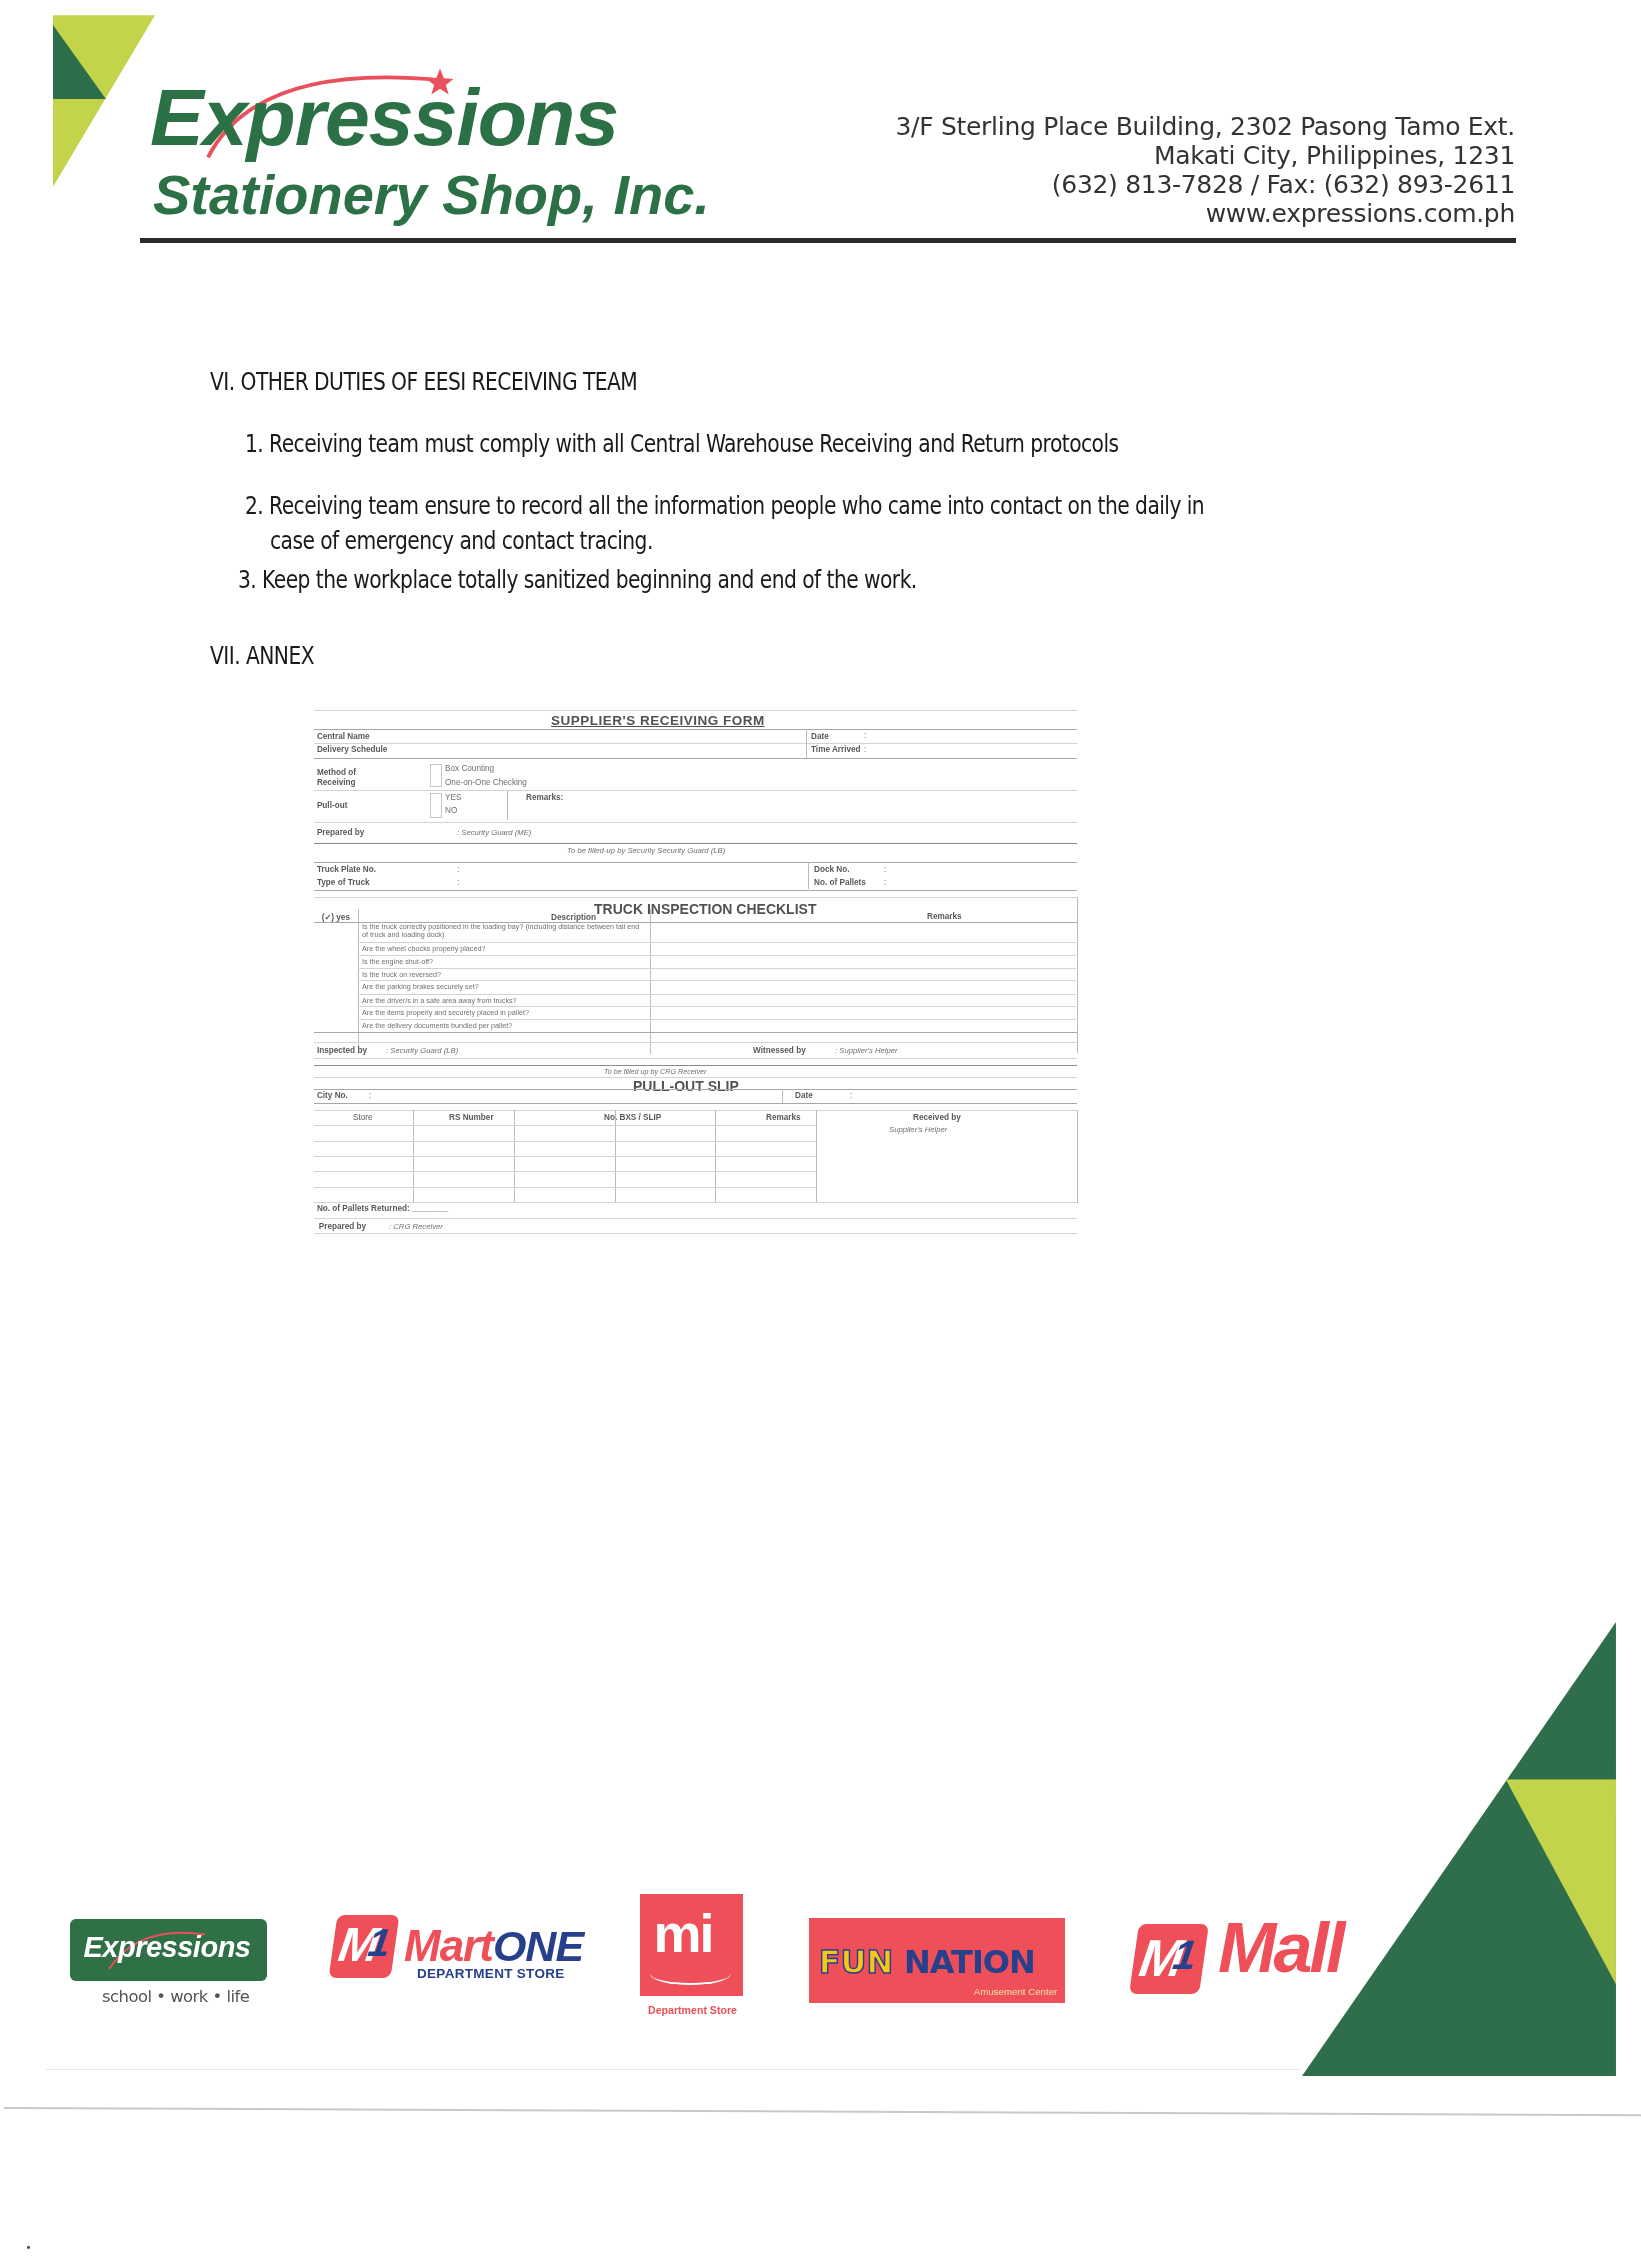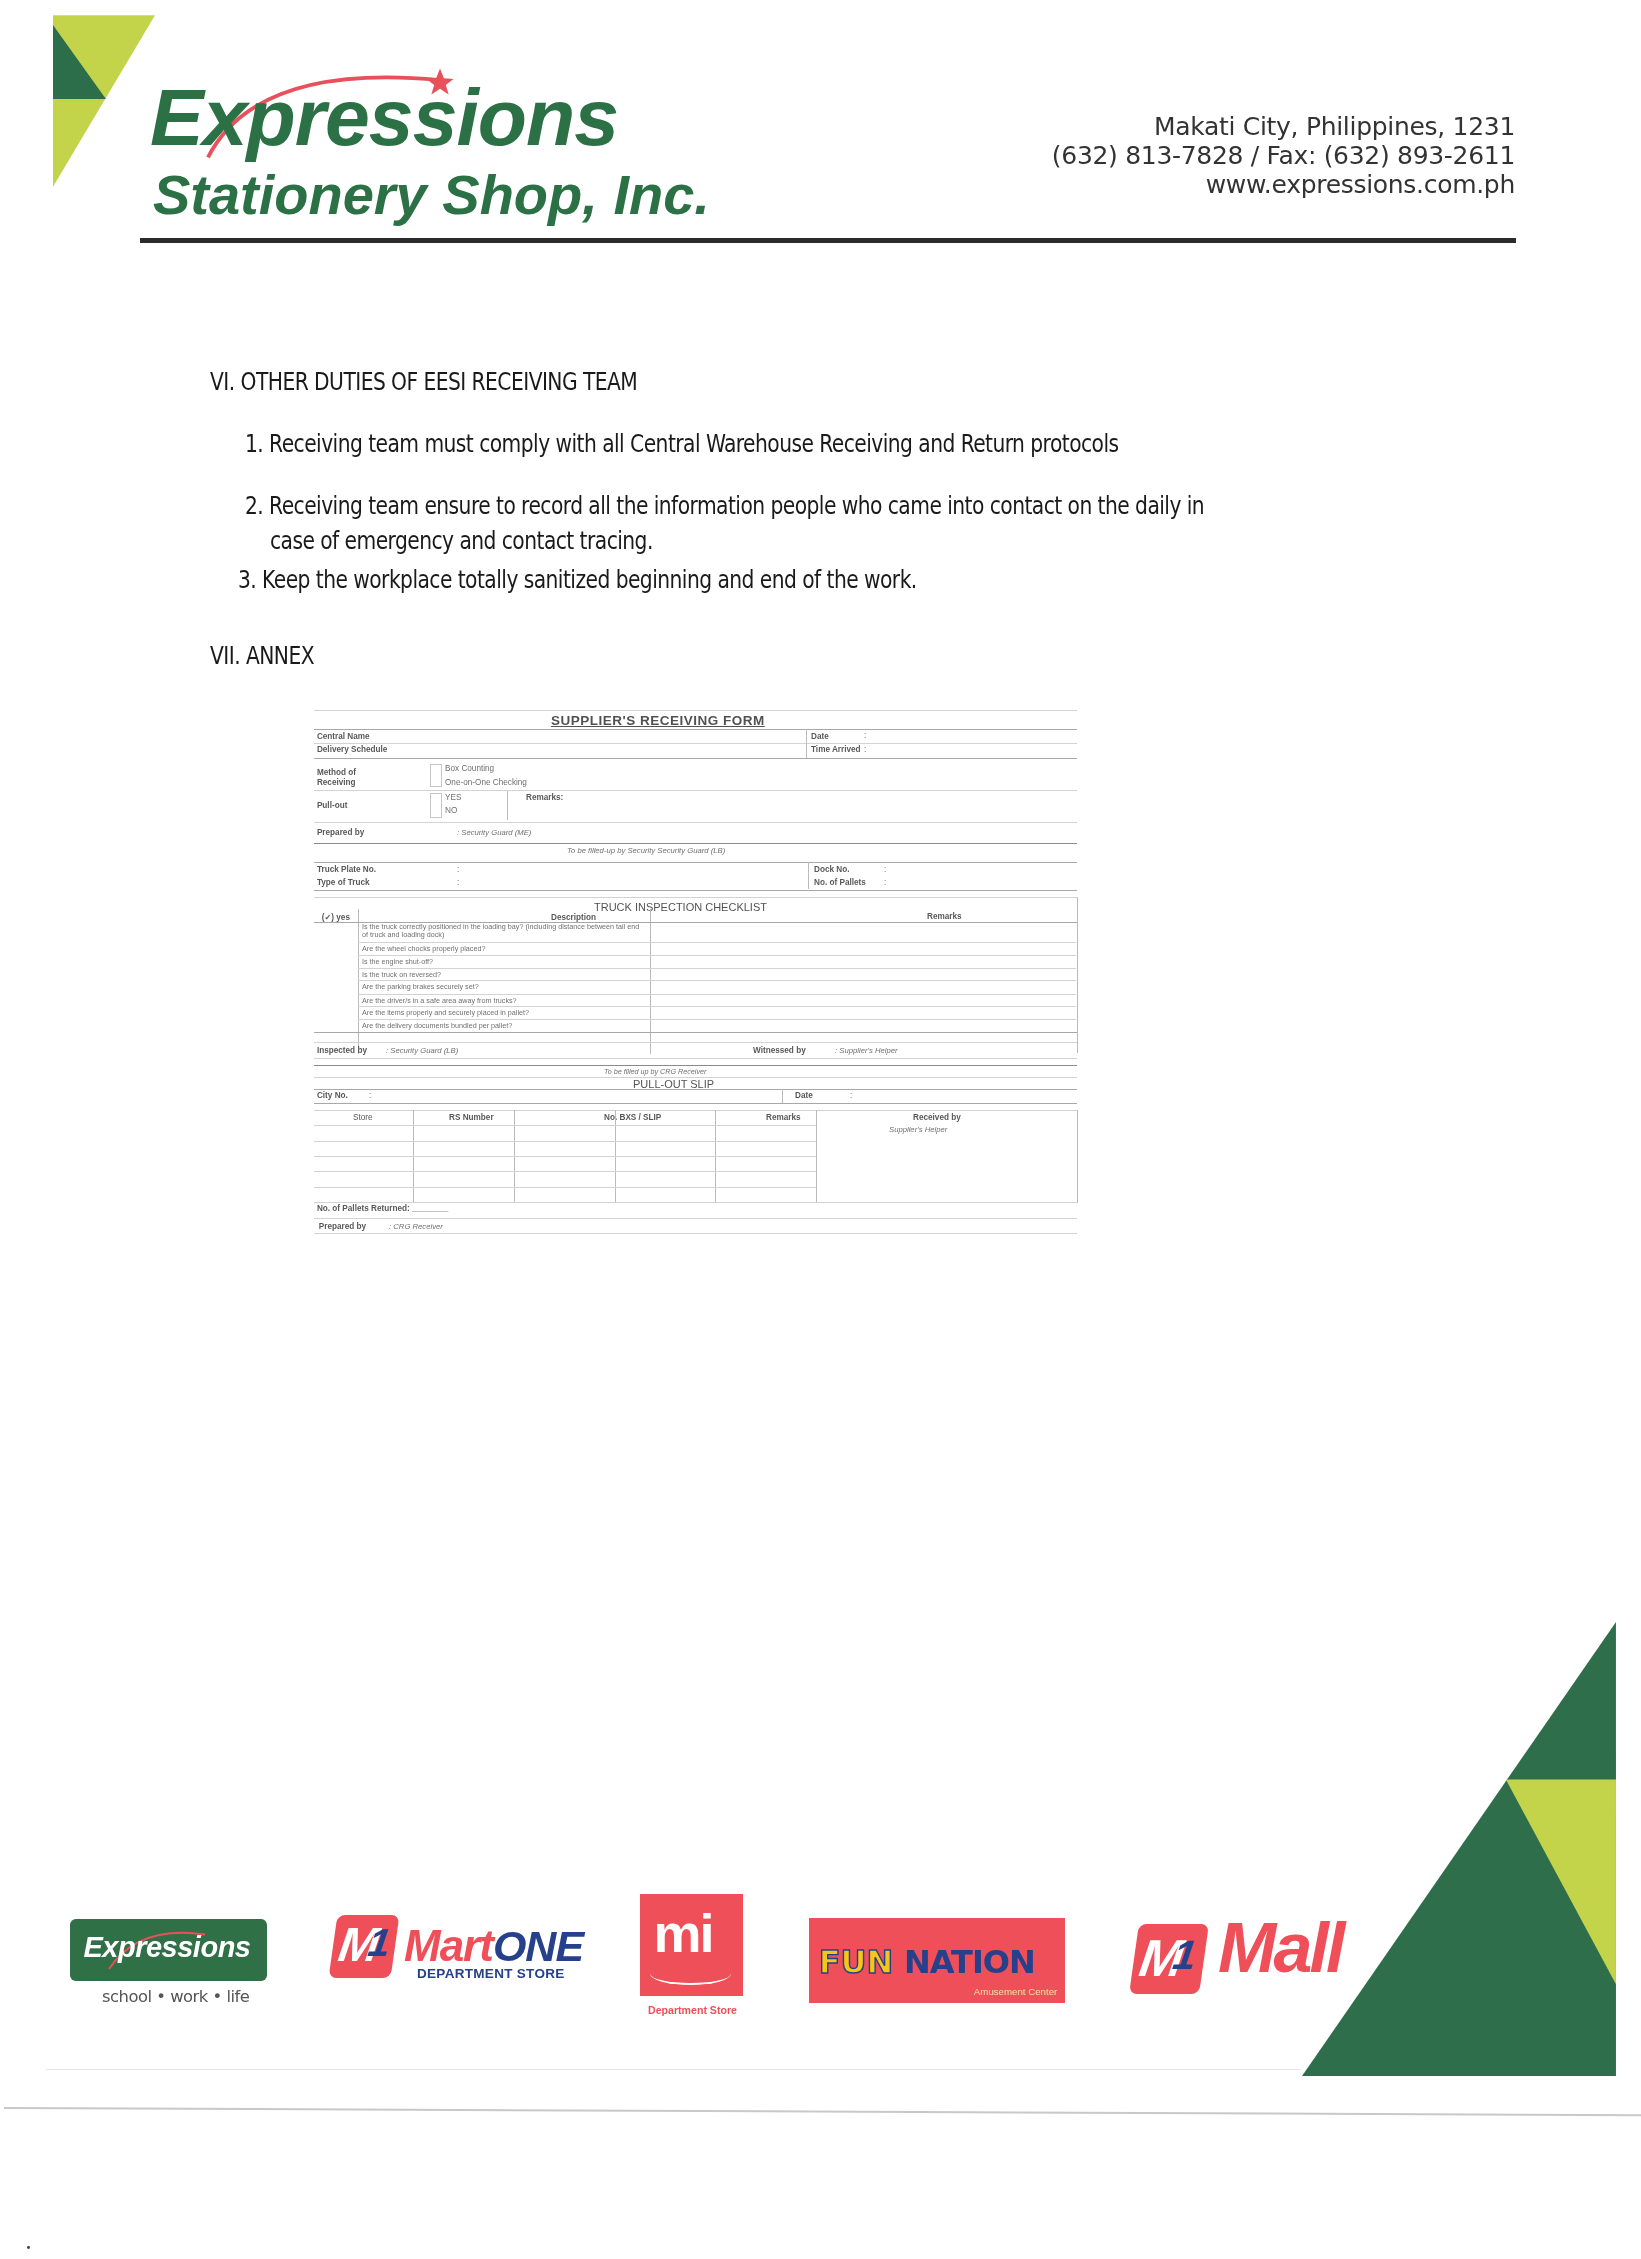--- a/index.html
+++ b/index.html
@@ -25,21 +25,21 @@
   #sec7 { left:210px; top:641px; }
 
   
   #form { left:314px; top:708px; width:763px; height:541px; font-family:"Liberation Sans", sans-serif; color:#333; opacity:0.85; }
   #form .lbl { font-weight:bold; font-size:8.2px; position:absolute; white-space:nowrap; color:#3a3a3a; }
   #form .txt { font-size:8.2px; position:absolute; white-space:nowrap; color:#555; }
   #form .it { font-style:italic; font-size:7.7px; position:absolute; white-space:nowrap; color:#555; }
   #form .hl { position:absolute; height:1px; background:#9a9a9a; }
   #form .vl { position:absolute; width:1px; background:#b0b0b0; }
   #form .title { font-weight:bold; font-size:13.5px; text-decoration:underline; position:absolute; color:#333; letter-spacing:0.5px; }
-  #form .sub { font-weight:normal; font-size:11px; position:absolute; color:#333; }
+  #form .sub { font-weight:bold; font-size:14px; position:absolute; color:#333; }
   #form .box { position:absolute; border:1px solid #bdbdbd; }
 
   
   #logo-expr { left:70px; top:1919px; width:197px; height:62px; background:#2f7046; border-radius:5.8px; }
   #logo-expr .name { position:absolute; left:13.5px; top:11.6px; font-size:29px; font-weight:bold; font-style:italic; color:#fff; letter-spacing:-0.5px; }
   #logo-expr-tag { left:102px; top:1987px; font-size:16.4px; color:#555; font-family:"DejaVu Sans", sans-serif; letter-spacing:-0.5px; }
 
   #logo-m1-badge { left:333px; top:1915px; width:62px; height:63px; background:#ee4f58; border-radius:7.7px; transform:skewX(-8deg); }
   #logo-m1-badge .m { position:absolute; left:5.8px; top:1.9px; font-size:48px; font-weight:bold; font-style:italic; color:#fff; }
   #logo-m1-badge .one { position:absolute; left:35px; top:5.8px; font-size:39px; font-weight:bold; font-style:italic; color:#27408b; }
@@ -79,20 +79,21 @@
 <div id="logo" class="abs">
   <svg id="logo-arc" viewBox="0 0 330 120">
     <path d="M 60 108 Q 110 10 300 28" stroke="#e8505b" stroke-width="4" fill="none"></path>
     <polygon points="300,16 304,26 314,27 306,33 309,43 300,37 291,43 294,33 286,27 296,26" fill="#e8505b"></polygon>
   </svg>
   <div class="logo-main">Expressions</div>
   <div class="logo-sub">Stationery Shop, Inc.</div>
 </div>
 
 <div id="address" class="abs">
+  <div>3/F Sterling Place Building, 2302 Pasong Tamo Ext.</div>
   <div>Makati City, Philippines, 1231</div>
   <div>(632) 813-7828 / Fax: (632) 893-2611</div>
   <div>www.expressions.com.ph</div>
 </div>
 <div id="header-rule" class="abs"></div>
 
 <div id="sec6" class="abs doc-text">VI. OTHER DUTIES OF EESI RECEIVING TEAM</div>
 <div id="item1" class="abs doc-text">
   <span>1.</span> <span>Receiving team must comply with all Central Warehouse Receiving and Return protocols</span>
 </div>

